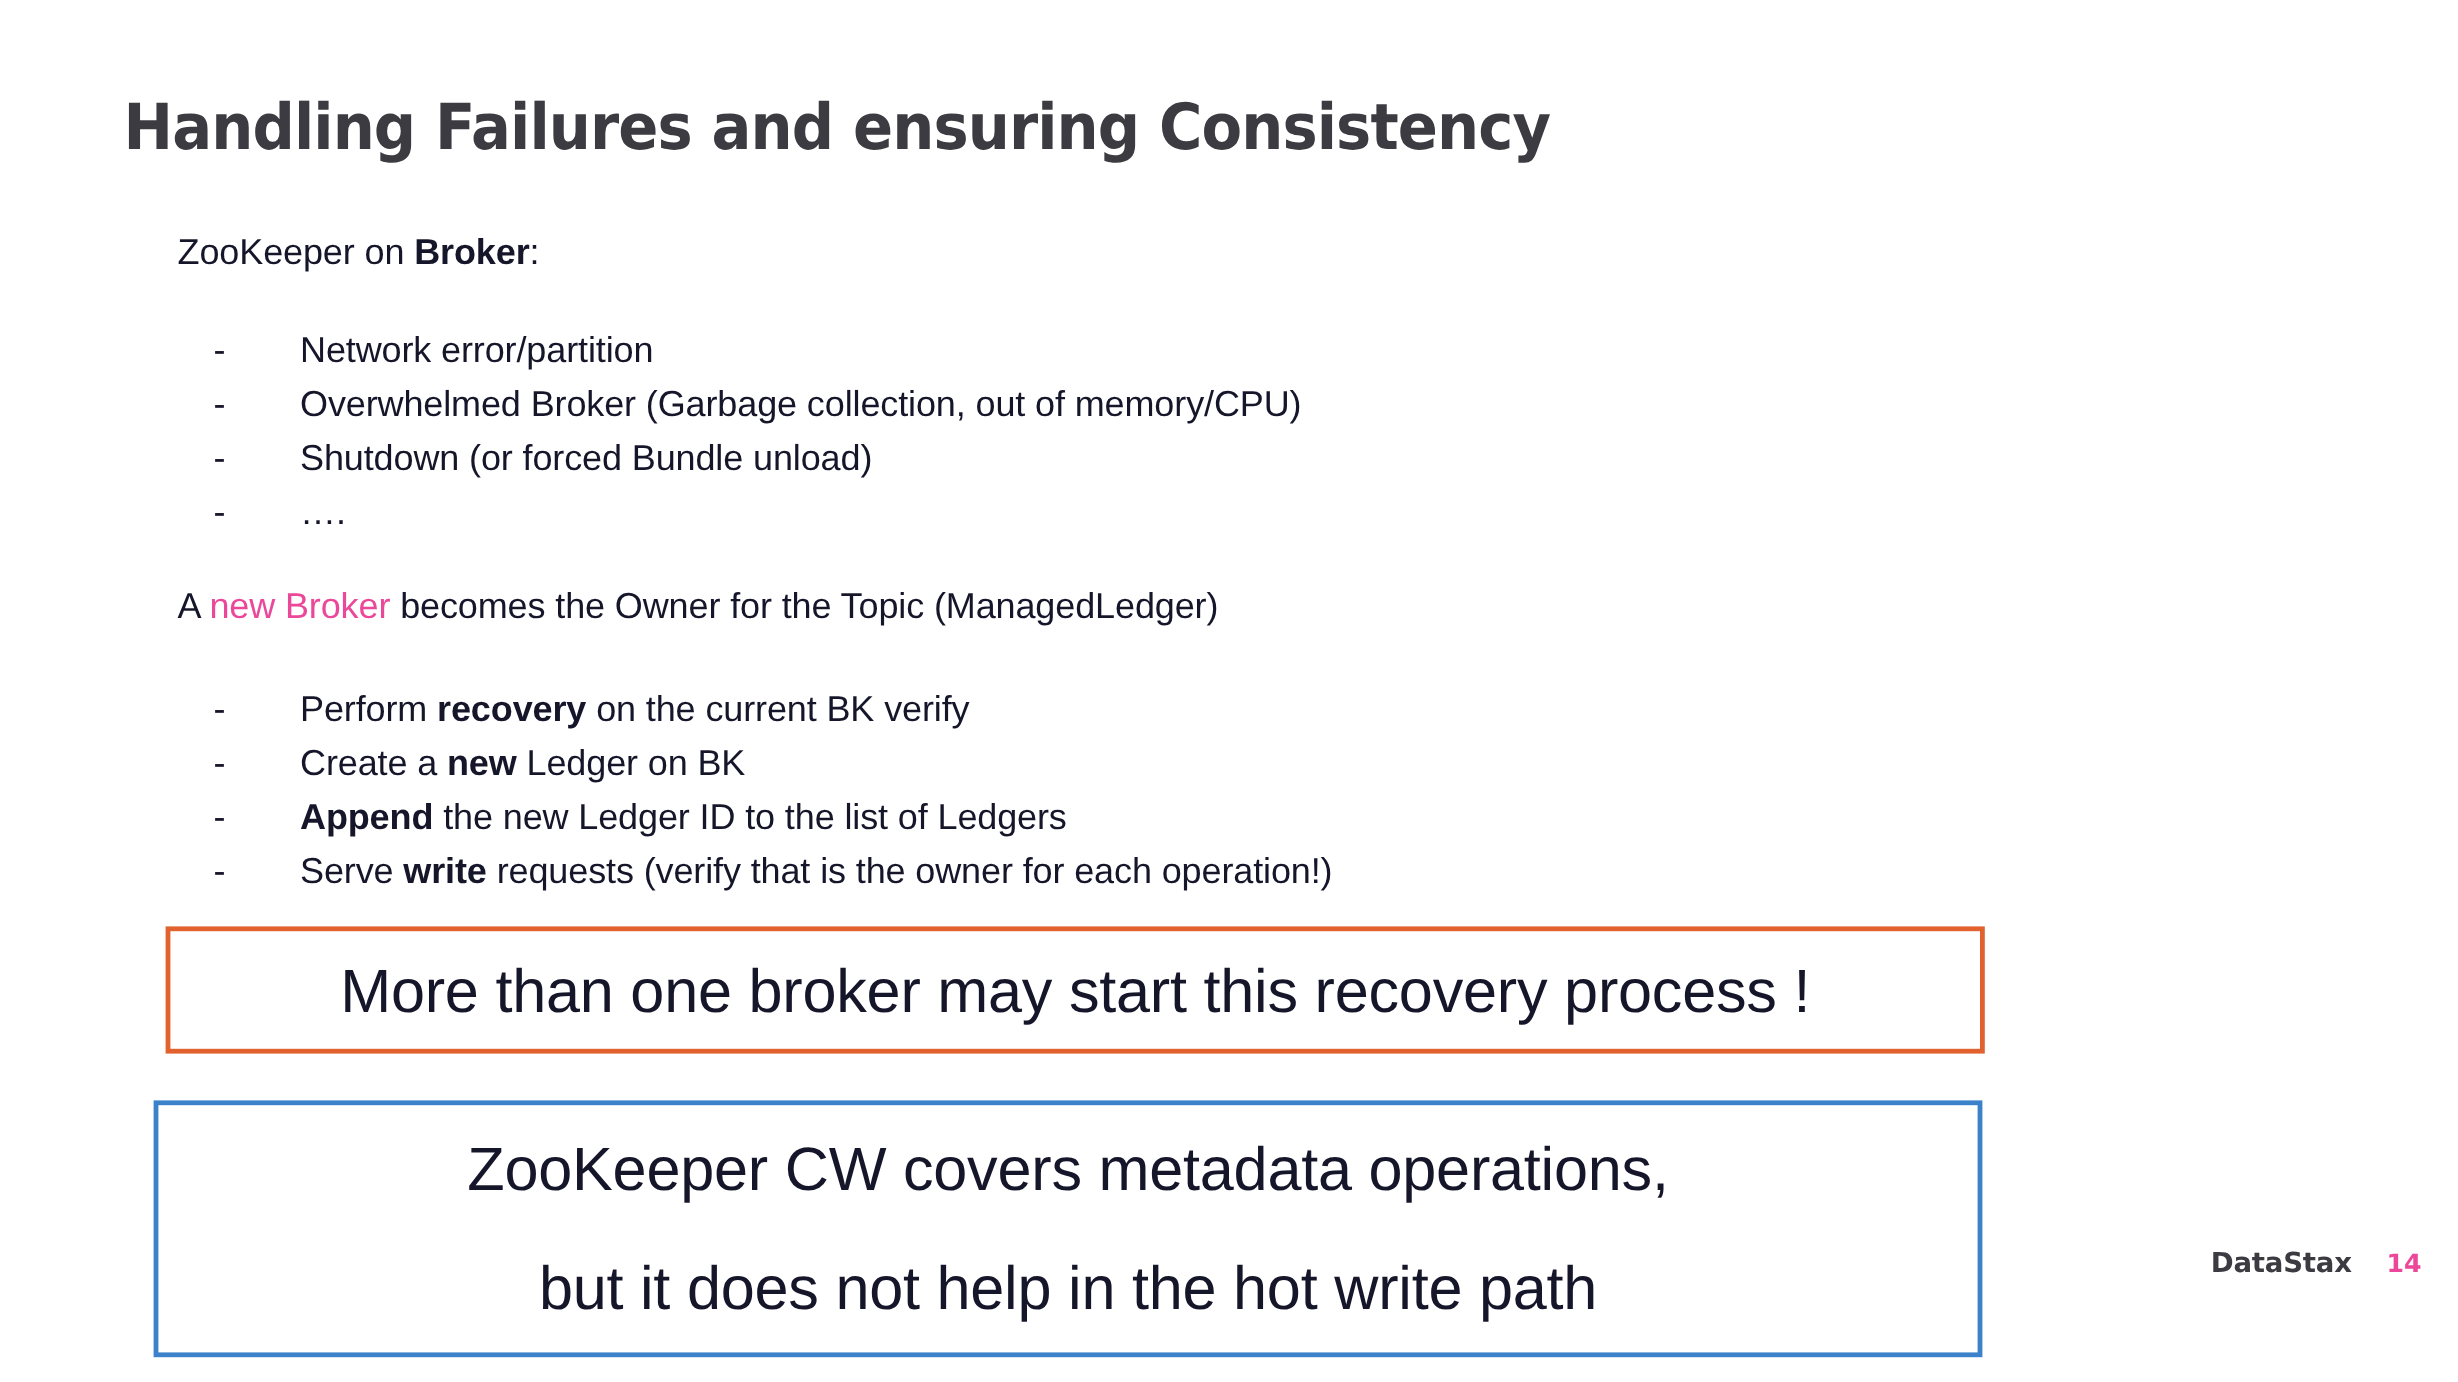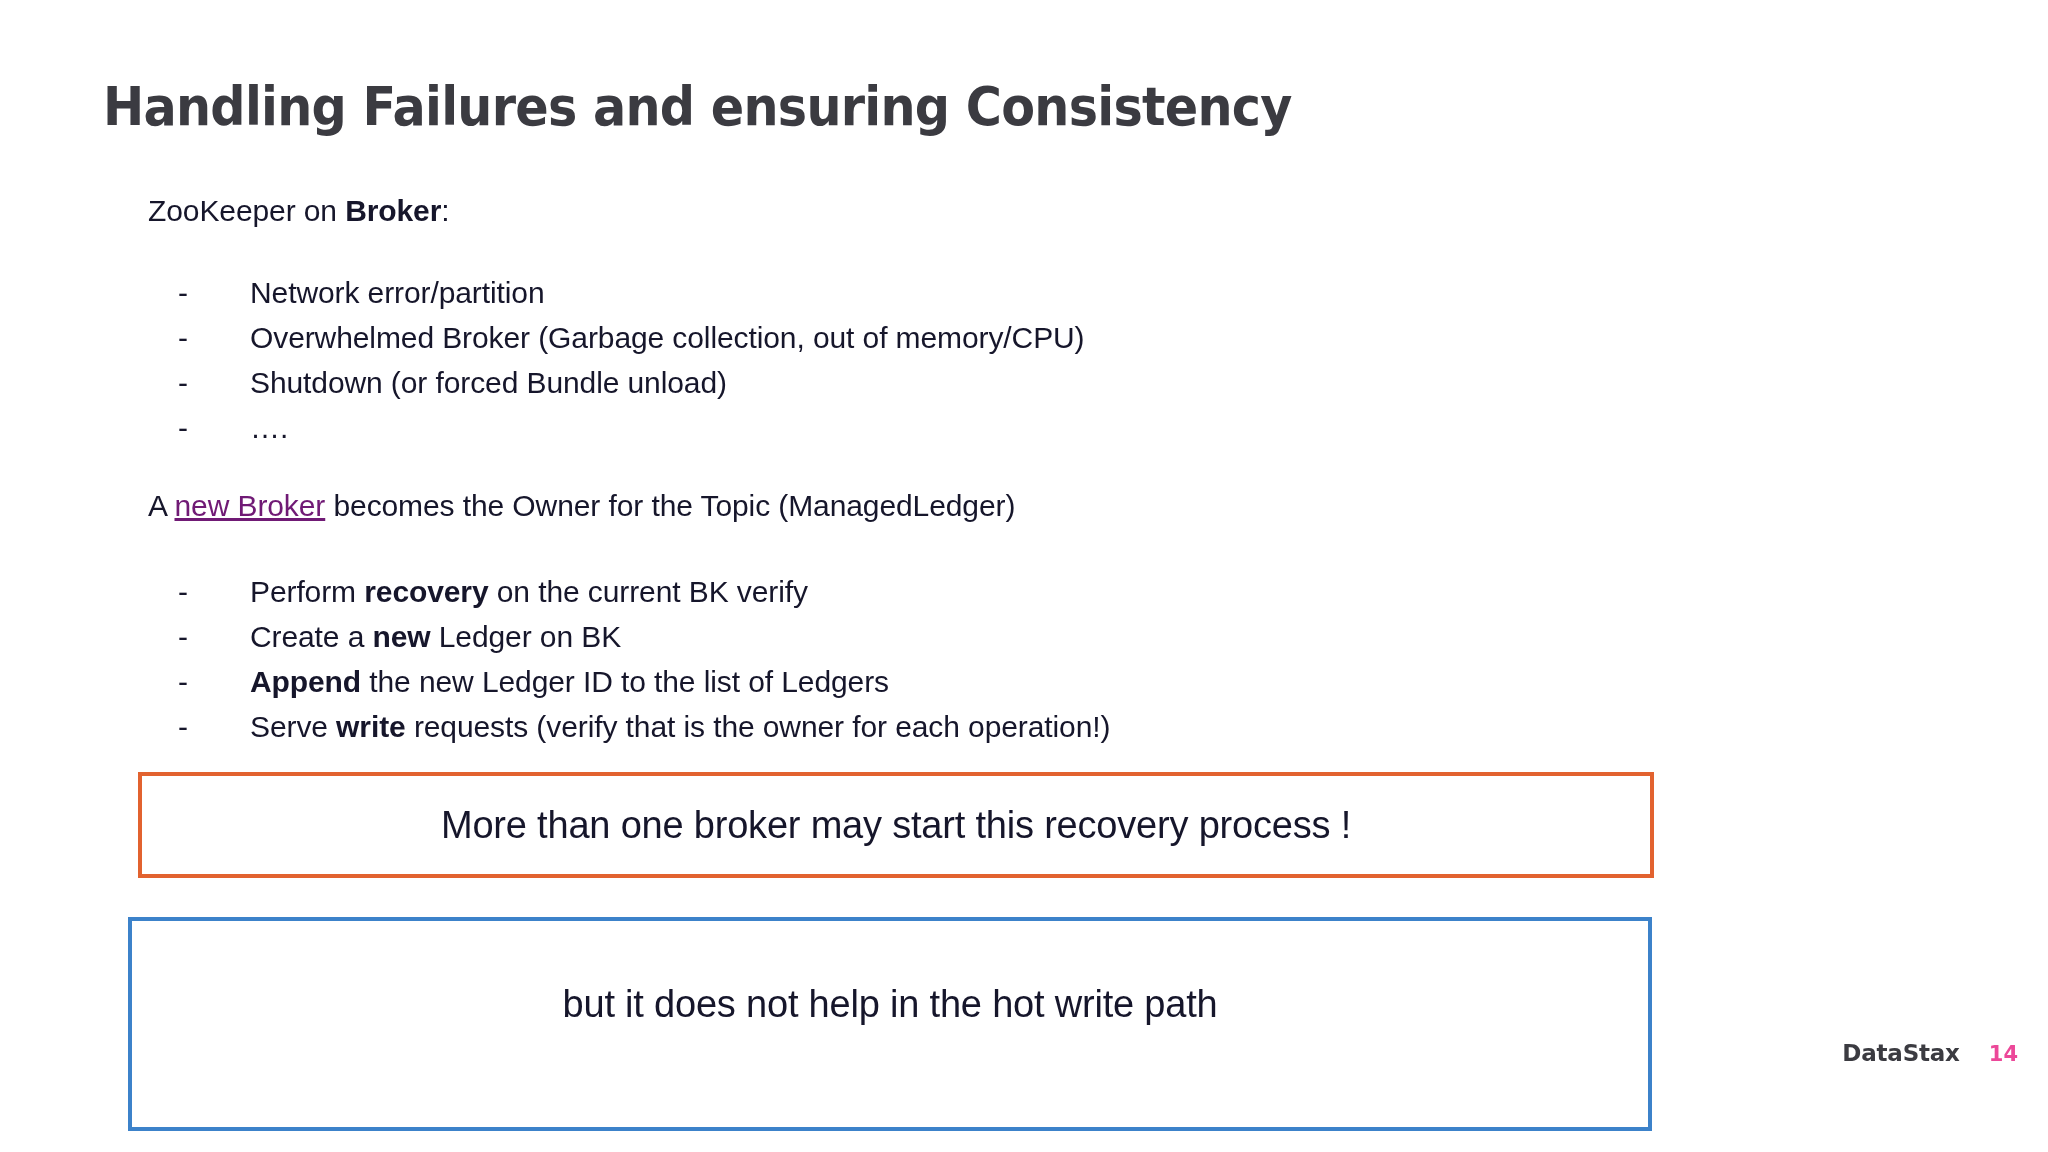--- a/index.html
+++ b/index.html
@@ -52,21 +52,21 @@
     font-family: "Liberation Sans", sans-serif;
     font-size: 30px;
     color: #16162b;
     white-space: nowrap;
     letter-spacing: -0.1px;
   }
   .lead-line.l1 { top: 194px; }
   .lead-line.l2 { top: 489px; }
 
   .lead-line b { font-weight: 700; }
-  .accent-orange { color: #701a75; text-decoration: underline; }
+  .accent-orange { color: #ec4899; }
 
   .bullets {
     position: absolute;
     left: 148px;
   }
   .bullets.g1 { top: 276px; }
   .bullets.g2 { top: 575px; }
 
   .bullet-row {
     position: relative;
@@ -110,21 +110,21 @@
   }
   .callout-blue {
     left: 128px;
     top: 917px;
     width: 1524px;
     height: 214px;
     border: 4px solid #3c82ca;
   }
   .callout-line {
     font-family: "Liberation Sans", sans-serif;
-    font-size: 38px;
+    font-size: 51px;
     color: #16162b;
     white-space: nowrap;
     letter-spacing: -0.2px;
     text-align: center;
   }
   .callout-blue .callout-line:first-child { margin-bottom: 40px; }
 
   
   .footer {
     position: absolute;
@@ -201,20 +201,21 @@
         <span class="bullet-dash">-</span>
         <span class="bullet-text"><span>Serve </span><b>write</b><span> requests (verify that is the owner for each operation!)</span></span>
       </div>
     </div>
 
     <div class="callout callout-orange">
       <div class="callout-line">More than one broker may start this recovery process !</div>
     </div>
 
     <div class="callout callout-blue">
+      <div class="callout-line">ZooKeeper CW covers metadata operations,</div>
       <div class="callout-line">but it does not help in the hot write path</div>
     </div>
 
   </div>
 
   <div class="footer">
     <div class="brand-logo">DataStax</div>
     <div class="page-number">14</div>
   </div>
 

